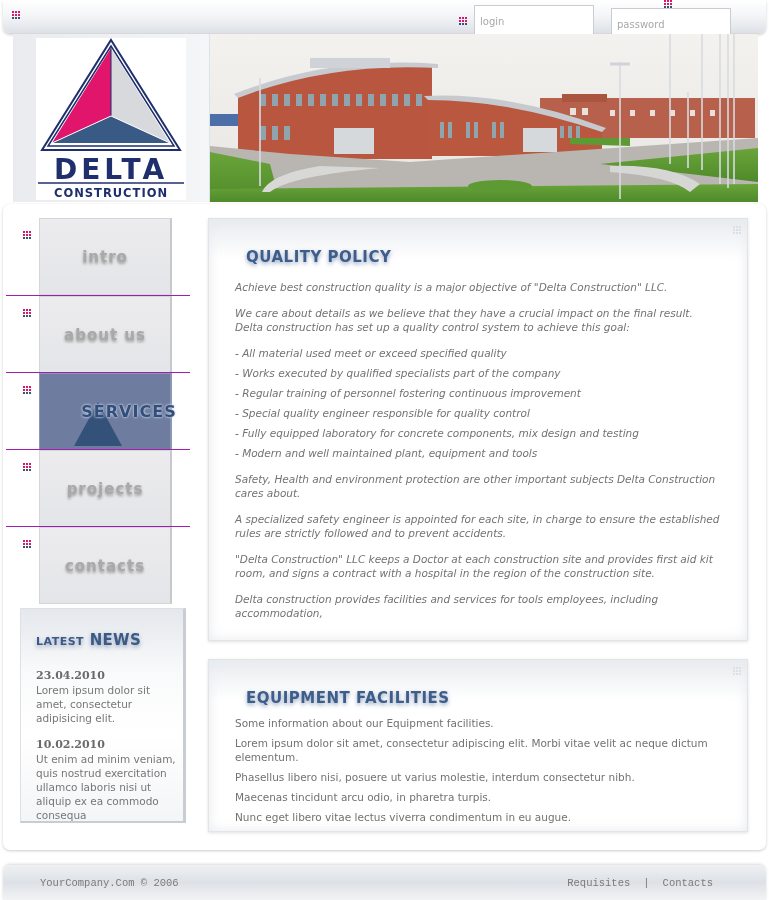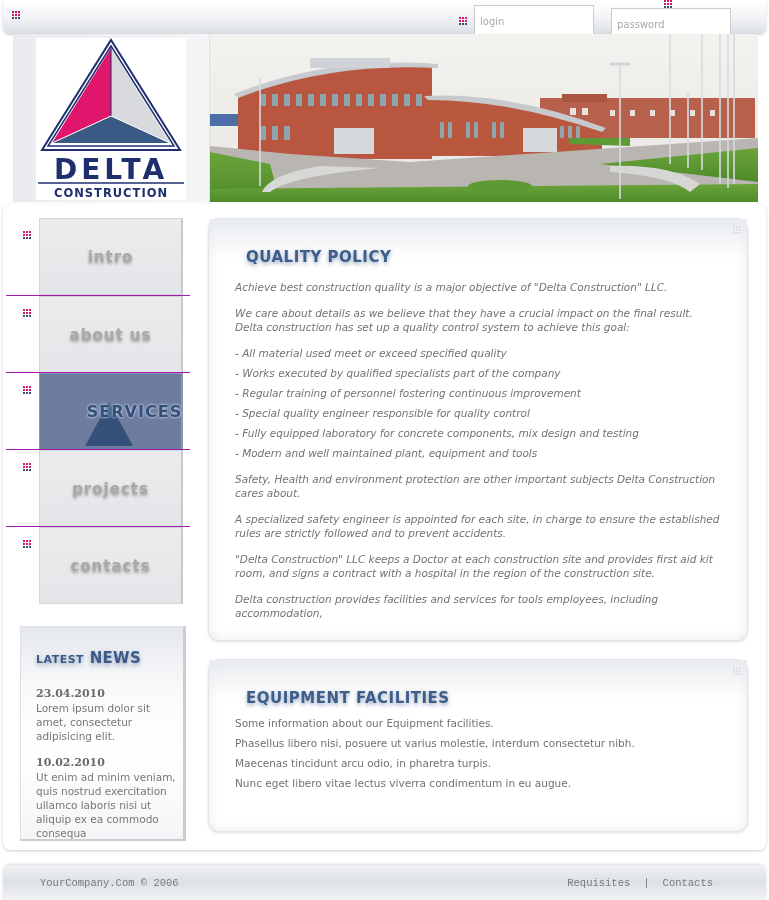--- a/index.html
+++ b/index.html
@@ -36,48 +36,48 @@
 
   
   .main { position: absolute; left: 3px; top: 204px; width: 763px; height: 646px; background: #fff;
     border-radius: 7px; box-shadow: 0 1px 3px rgba(0,0,0,0.2); }
 
   
   .nav { position: absolute; left: 3px; top: 14px; width: 184px; }
   .nav-item { position: relative; height: 77px; border-top: 1px solid #a21caf; display: block; cursor: pointer; }
   .nav-item:first-child { border-top: none; }
   .nav-item .dots { position: absolute; left: 17px; top: 13px; }
-  .nav-btn { position: absolute; left: 33px; top: 0; width: 144px; height: 77px;
+  .nav-btn { position: absolute; left: 33px; top: 0; width: 133px; height: 77px;
     background: linear-gradient(180deg, #ececee 0%, #e4e5e8 100%);
     border: 1px solid #d4d6da; border-right: 2px solid #c6c8cc;
     display: flex; align-items: center; justify-content: center; }
   .nav-btn span { font-family: "DejaVu Sans", sans-serif; font-weight: bold; font-size: 15px; letter-spacing: 1px;
     color: #a9a9a9; text-shadow: 0 2px 3px rgba(0,0,0,0.35); }
   .nav-item.active .nav-btn { background: #6e7d9f; border-color: #8a97b3; }
   .nav-item.active .nav-btn span { color: #324e7a; font-size: 16px; text-transform: uppercase;
     text-shadow: 0 0 2px #c8d2e6, 0 0 3px #c8d2e6; position: relative; z-index: 2; }
   .nav-item.active .tri { position: absolute; left: 50%; top: 12px; transform: translateX(-50%);
     width: 0; height: 0; border-left: 24px solid transparent; border-right: 24px solid transparent;
     border-bottom: 44px solid #2f4f77; opacity: 0.95; z-index: 1; }
 
   
-  .news { position: absolute; left: 17px; top: 422px; width: 166px; height: 215px;
+  .news { position: absolute; left: 17px; top: 404px; width: 166px; height: 215px;
     background: linear-gradient(#e4e7ec 0%, #f9fafb 30%, #ffffff 60%, #f4f5f7 100%);
     border: 1px solid #dde0e4; border-right: 3px solid #c9ccd1; border-bottom: 2px solid #c9ccd1; }
   .news h3 { position: absolute; left: 15px; top: 22px; font-family: "DejaVu Sans", sans-serif; font-size: 15px;
     font-weight: bold; color: #3b5a86; letter-spacing: 0.3px; text-shadow: 0 2px 4px rgba(60,90,134,0.5); }
   .news h3 .sm { font-size: 11px; letter-spacing: 0.5px; }
   .news-list { position: absolute; left: 15px; top: 60px; width: 145px; }
   .news-item { margin-bottom: 13px; }
   .news-date { font-family: "DejaVu Serif", serif; font-weight: bold; font-size: 11px; color: #6a6a6a; line-height: 14px; }
   .news-text { font-size: 10.5px; line-height: 14px; color: #777; }
 
   
   .card { position: absolute; left: 205px; width: 540px; background: #fff;
-    border: 1px solid #e2e4e8; border-radius: 11px;
+    border: 1px solid #e2e4e8; border-radius: 0;
     box-shadow: 0 1px 3px rgba(0,0,0,0.12), inset 0 0 12px rgba(190,196,206,0.35); }
   .card::before { content: ""; position: absolute; left: 0; right: 0; top: 0; height: 40px;
     background: linear-gradient(#e8ebef, rgba(255,255,255,0)); }
   .card .corner { position: absolute; right: 6px; top: 7px; }
   .card h2 { position: relative; margin: 29px 0 0 37px; font-family: "DejaVu Sans", sans-serif; font-size: 15px;
     font-weight: bold; color: #3d5d8a; letter-spacing: 0.5px; text-transform: uppercase;
     text-shadow: 0 2px 4px rgba(60,90,138,0.55); }
   .card .body { position: relative; margin: 0 0 0 26px; width: 495px; font-size: 10.5px; line-height: 14px; color: #727272; }
   .card1 { top: 14px; height: 423px; }
   .card1 .body { margin-top: 14px; font-style: italic; }
@@ -380,20 +380,21 @@
         <i></i>
         <i></i>
         <i></i>
         <i></i>
         <i></i>
         <i></i>
     </span>
     <h2>Equipment Facilities</h2>
     <div class="body">
       <div class="line">Some information about our Equipment facilities.</div>
+      <div class="line">Lorem ipsum dolor sit amet, consectetur adipiscing elit. Morbi vitae velit ac neque dictum elementum.</div>
       <div class="line">Phasellus libero nisi, posuere ut varius molestie, interdum consectetur nibh.</div>
       <div class="line">Maecenas tincidunt arcu odio, in pharetra turpis.</div>
       <div class="line">Nunc eget libero vitae lectus viverra condimentum in eu augue.</div>
     </div>
   </section>
 </div>
 
 <footer class="footer">
   <span class="copy">YourCompany.Com © 2006</span>
   <span class="links">

